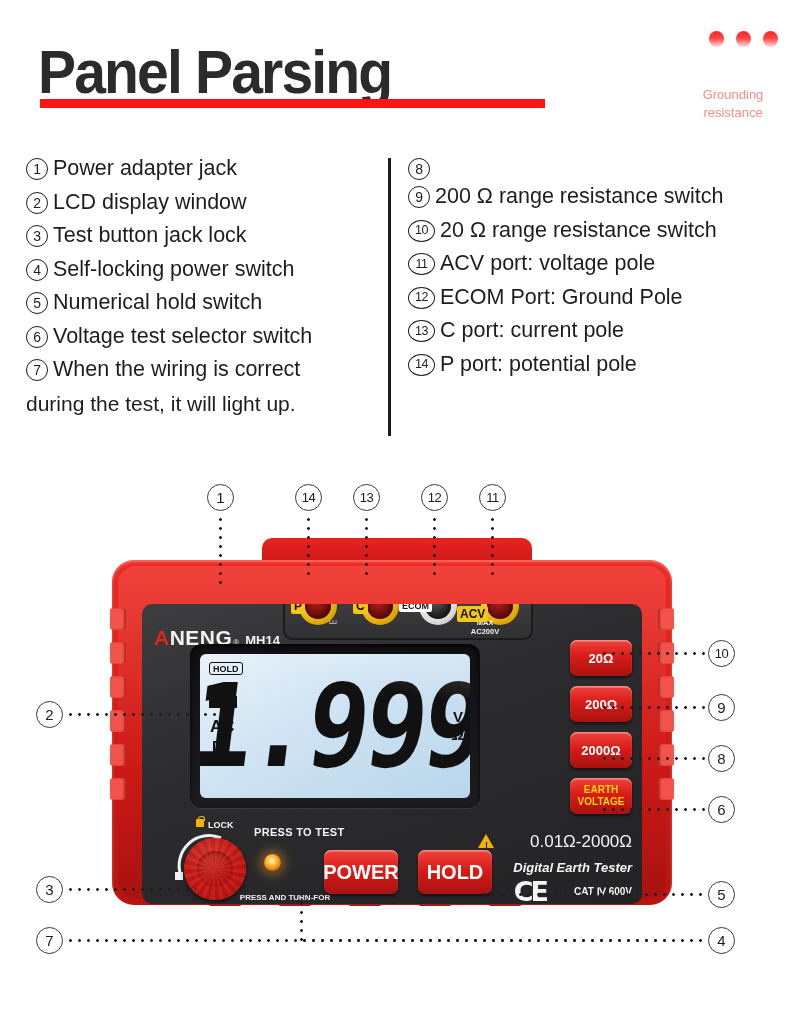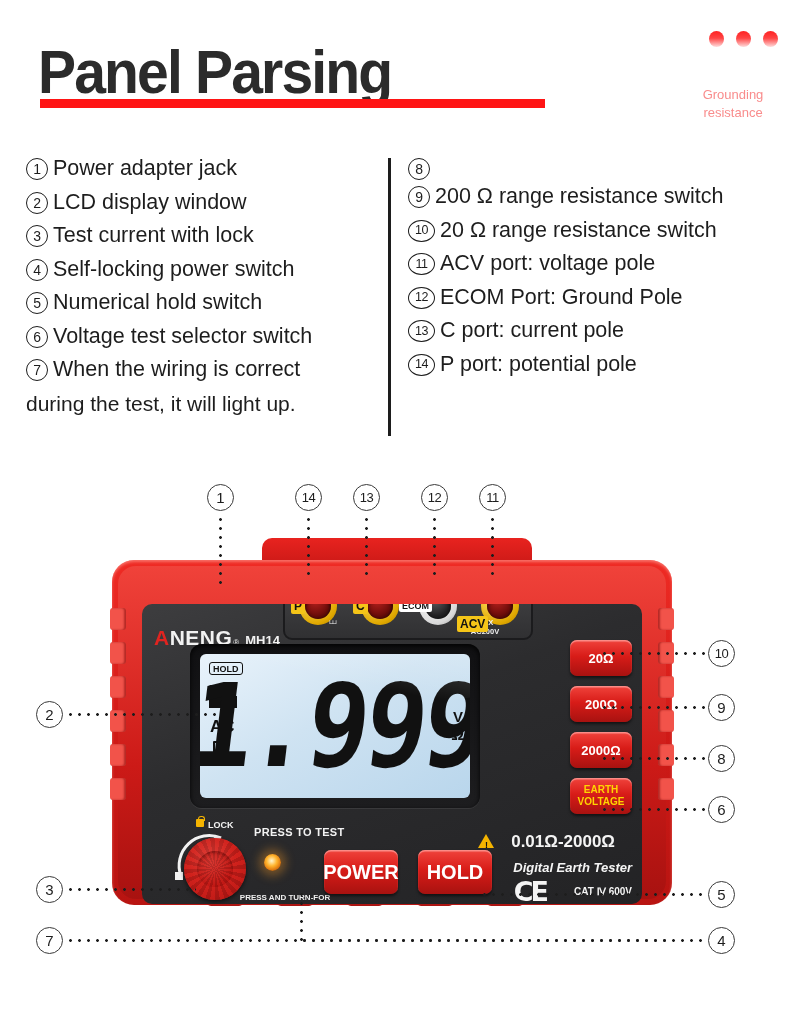--- a/index.html
+++ b/index.html
@@ -232,21 +232,21 @@
     position: absolute; width: 74px; height: 44px;
     background: linear-gradient(180deg,#f0433c 0%, #d81c18 45%, #a81210 100%);
     border-radius: 7px;
     box-shadow: inset 0 1.5px 1px rgba(255,170,165,.75), 0 2px 3px rgba(0,0,0,.55);
     display: flex; align-items: center; justify-content: center;
     font-size: 20px; font-weight: bold; color: #fff; margin-left: 22px;
   }
   .btn-power { left: 160px; top: 246px; }
   .btn-hold  { left: 254px; top: 246px; }
 
-  .range-text { position: absolute; right: 27px; top: 228px; font-size: 17px; color: #f4f4f4; font-weight: bold; }
+  .range-text { position: absolute; right: 10px; top: 228px; font-size: 17px; color: #f4f4f4; }
   .warn-small { position: absolute; right: 148px; top: 230px; width:0;height:0;
                 border-left:8px solid transparent;border-right:8px solid transparent;border-bottom:14px solid #f5b400; }
   .warn-small-ex { position:absolute; right:154px; top:236px; font-size:9px;font-weight:bold;color:#111; }
   .tester-text { position: absolute; right: 10px; top: 256px; font-size: 13px; font-style: italic; font-weight: bold; color: #f4f4f4; }
   .ce-mark { position: absolute; right: 96px; top: 272px; font-size: 27px; font-weight: bold; color: #f4f4f4;
              font-family: "DejaVu Sans", sans-serif; letter-spacing: -3px; text-align: center; }
   .cat-text { position: absolute; right: 10px; top: 282px; font-size: 10px; font-weight: bold; color: #f4f4f4; }
 </style>
 </head>
 <body>
@@ -274,21 +274,21 @@
     <div class="li">
       <span class="num">1</span>
       <span>Power adapter jack</span>
     </div>
     <div class="li">
       <span class="num">2</span>
       <span>LCD display window</span>
     </div>
     <div class="li">
       <span class="num">3</span>
-      <span>Test current with lock</span>
+      <span>Test button jack lock</span>
     </div>
     <div class="li">
       <span class="num">4</span>
       <span>Self-locking power switch</span>
     </div>
     <div class="li">
       <span class="num">5</span>
       <span>Numerical hold switch</span>
     </div>
     <div class="li">
@@ -416,21 +416,21 @@
           <div class="port-tag" style="left:68px; top:28px;">C</div>
 
           <div class="port port-ring-w" style="left:134px; top:17px;">
             <div class="port-hole-k"></div>
           </div>
           <div class="port-tag port-tag-w" style="left:114px; top:30px;">ECOM</div>
 
           <div class="port port-ring-y" style="left:196px; top:17px;">
             <div class="port-hole-r"></div>
           </div>
-          <div class="port-tag" style="left:172px; top:46px;">ACV</div>
+          <div class="port-tag" style="left:172px; top:36px;">ACV</div>
           <div class="port-note" style="left:176px; top:48px; width:48px;">
             <div>MAX</div>
             <div>AC200V</div>
           </div>
         </div>
 
         <div class="lcd-bezel">
           <div class="lcd">
             <div class="hold-ind">HOLD</div>
             <div class="lcd-dots">

